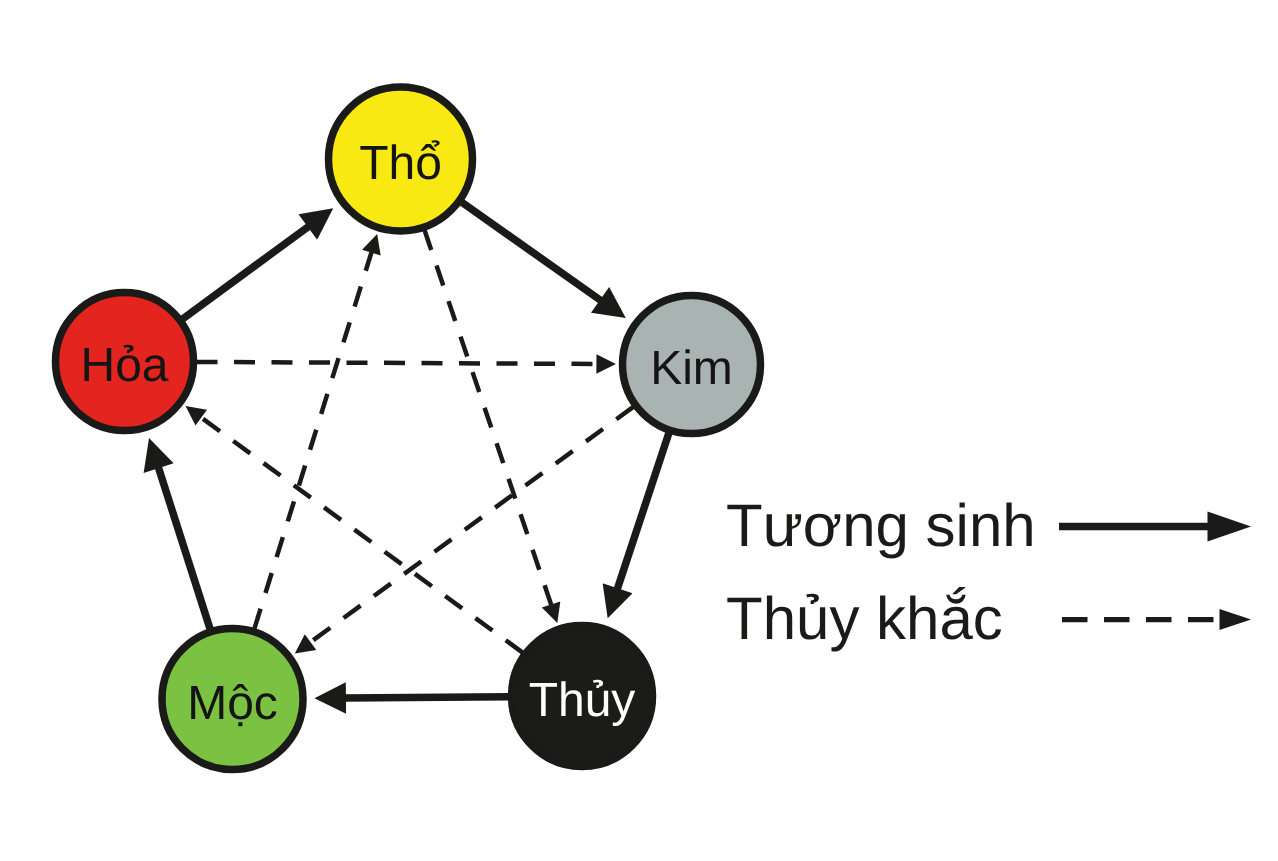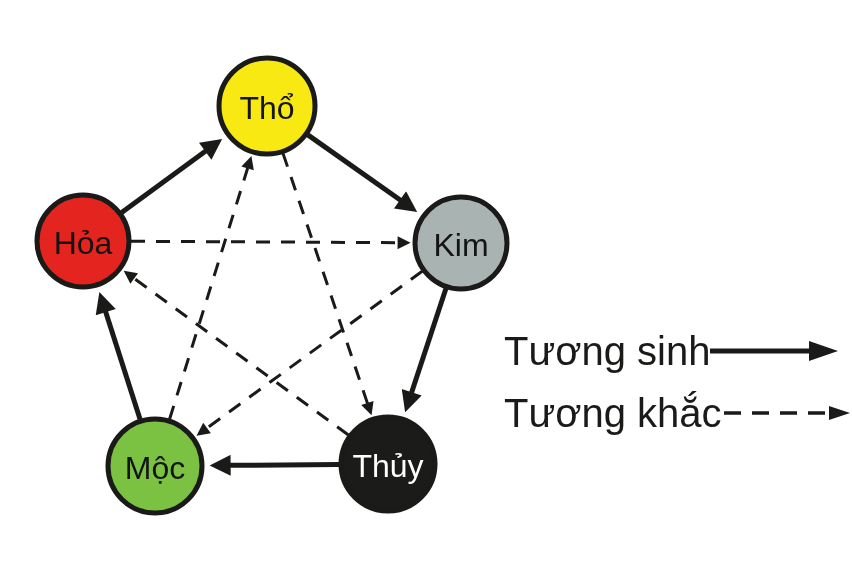--- a/index.html
+++ b/index.html
@@ -4,21 +4,21 @@
 <style>
   html,body{margin:0;padding:0;}
   body{
     width:852px;height:574px;background:#ffffff;position:relative;overflow:hidden;
     font-family:"Liberation Sans",sans-serif;
   }
   #diagram{position:absolute;left:0;top:0;}
   #diagram text{font-family:"Liberation Sans",sans-serif;}
   .legend{position:absolute;left:484px;top:320px;width:350px;}
   .legend-row{display:flex;align-items:center;justify-content:space-between;height:62px;}
-  .legend-label{font-size:40px;color:currentColor;white-space:nowrap;line-height:1;margin-left:20px;}
+  .legend-label{font-size:40px;color:currentColor;white-space:nowrap;line-height:1;}
   .legend-arrow{flex:0 0 auto;display:block;}
 </style>
 </head>
 <body style="background: rgb(255, 255, 255);">
 
 <svg id="diagram" width="852" height="574" viewBox="0 0 852 574" xmlns="http://www.w3.org/2000/svg">
   <defs>
     <marker id="head-sinh" viewBox="0 0 10 10" refX="0.3" refY="5" markerWidth="29" markerHeight="21" orient="auto" markerUnits="userSpaceOnUse">
       <path d="M0 0 L10 5 L0 10 Z" fill="#1a1a18"></path>
     </marker>
@@ -60,19 +60,19 @@
 
 <div class="legend" style="color: rgb(26, 26, 24);">
   <div class="legend-row">
     <span class="legend-label">Tương sinh</span>
     <svg class="legend-arrow" width="128" height="26" viewBox="0 0 128 26">
       <line x1="0" y1="13" x2="100" y2="13" stroke="currentColor" stroke-width="5"></line>
       <path d="M99 3 L128 13 L99 23 Z" fill="currentColor"></path>
     </svg>
   </div>
   <div class="legend-row">
-    <span class="legend-label">Tương khắc</span>
+    <span class="legend-label">Thủy khắc</span>
     <svg class="legend-arrow" width="128" height="26" viewBox="0 0 128 26">
       <line x1="2" y1="13" x2="106" y2="13" stroke="currentColor" stroke-width="3.5" stroke-dasharray="17 11"></line>
       <path d="M107 6 L128 13 L107 20 Z" fill="currentColor"></path>
     </svg>
   </div>
 </div>
 
 </body></html>

